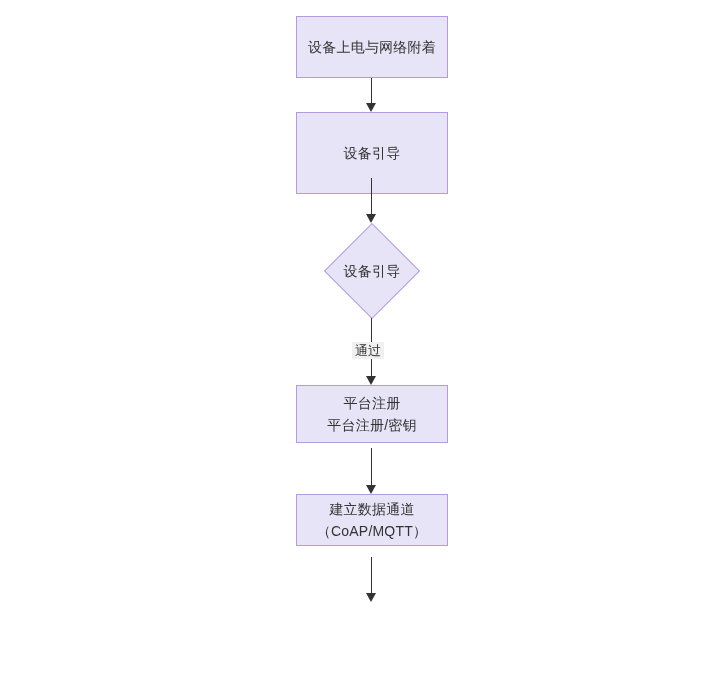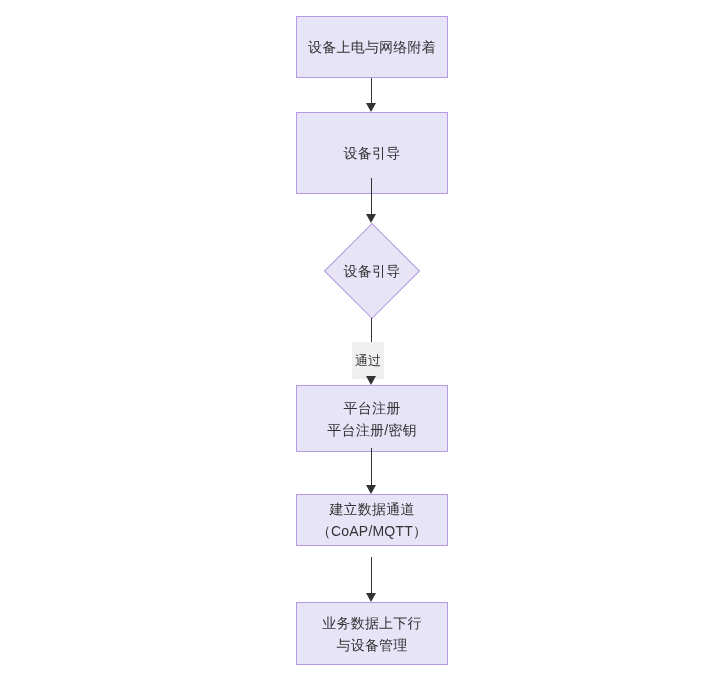--- a/index.html
+++ b/index.html
@@ -79,21 +79,21 @@
     z-index: 2;
     font-size: 14px;
     line-height: 20px;
     color: #333333;
   }
 
   
   #node-power       { top: 16px;  height: 62px; }
   #node-bootstrap   { top: 112px; height: 82px; }
   #node-auth        { top: 223px; }
-  #node-register    { top: 385px; height: 67px; }
+  #node-register    { top: 385px; height: 58px; }
   #node-channel     { top: 494px; height: 52px; }
   #node-business    { top: 602px; height: 63px; }
 
   
   .edge {
     position: absolute;
     left: 371px;
     width: 1px;
     background: #333333;
   }
@@ -115,21 +115,21 @@
   #arrow-3 { top: 376px; }
   #edge-4 { top: 448px; height: 38px; }
   #arrow-4 { top: 485px; }
   #edge-5 { top: 557px; height: 36px; }
   #arrow-5 { top: 593px; }
 
   .edge-label {
     position: absolute;
     left: 352px;
     top: 342px;
-    padding: 10px 3px;
+    padding: 0 3px;
     background: #f0f0f0;
     color: #333333;
     font-size: 13px;
     line-height: 17px;
     white-space: nowrap;
   }
 </style>
 </head>
 <body>
 
@@ -169,18 +169,14 @@
   <div class="arrowhead" id="arrow-4"></div>
 
   <div class="node process" id="node-channel">
     <span class="node-line">建立数据通道</span>
     <span class="node-line">（CoAP/MQTT）</span>
   </div>
 
   <div class="edge" id="edge-5"></div>
   <div class="arrowhead" id="arrow-5"></div>
 
-  <div class="node process" id="node-business">
-    <span class="node-line">业务数据上下行</span>
-    <span class="node-line">与设备管理</span>
-  </div>
 
 </div>
 
 </body></html>

